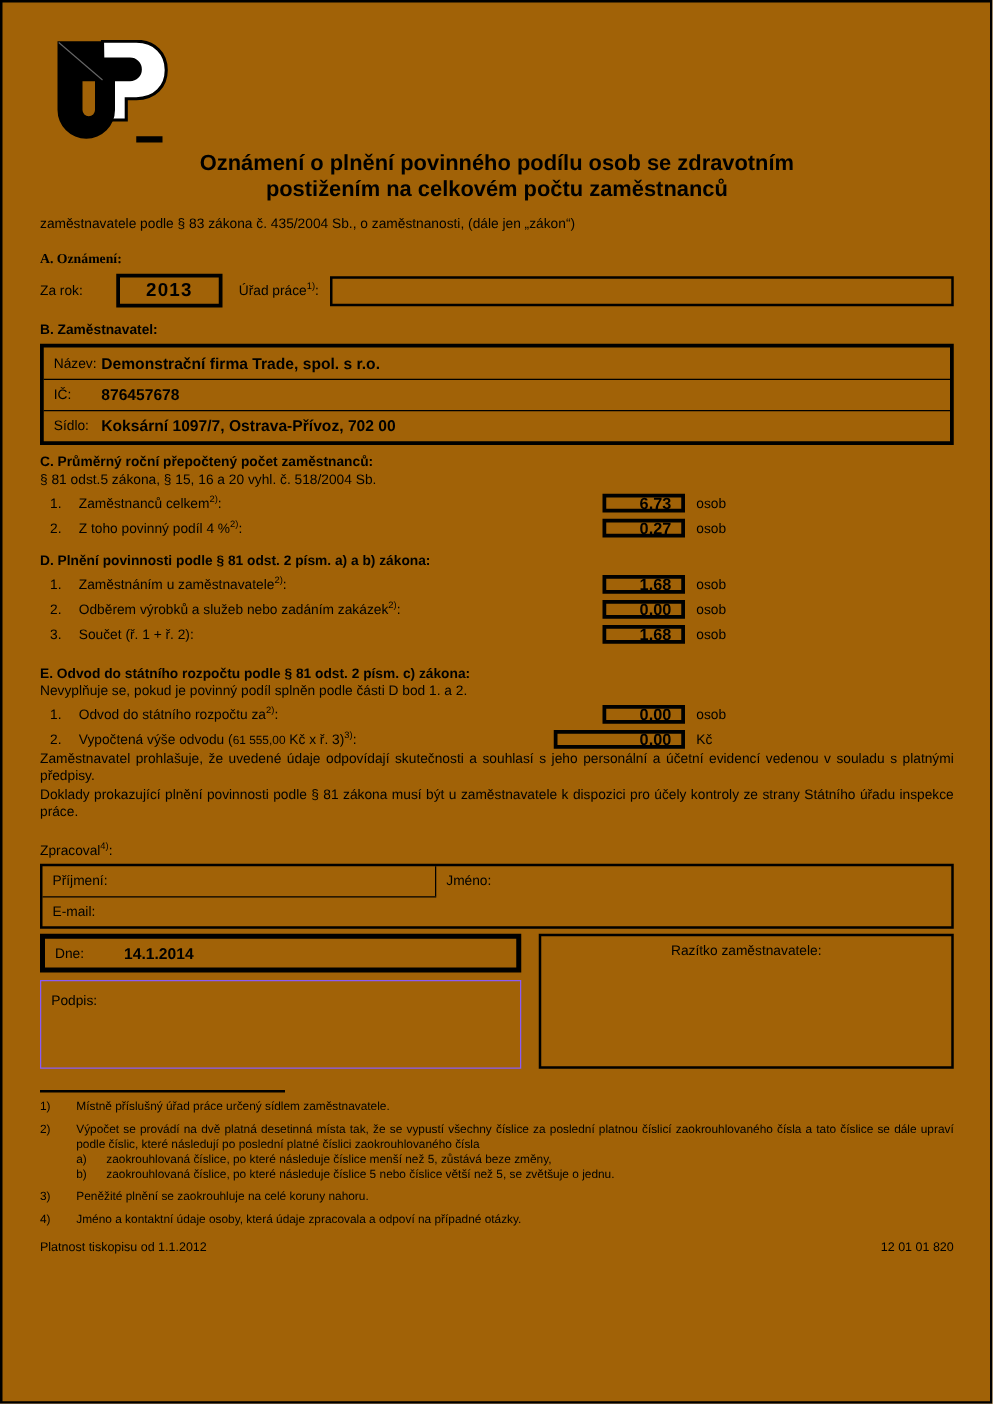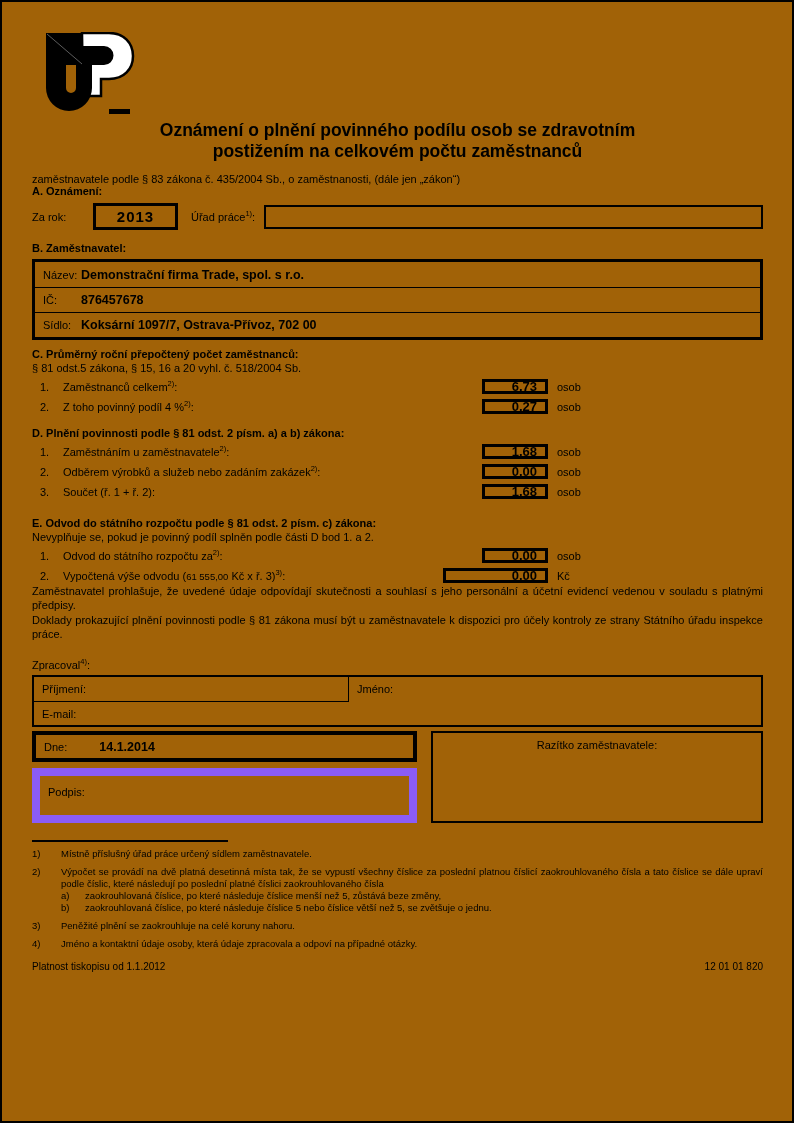--- a/index.html
+++ b/index.html
@@ -7,21 +7,21 @@
   .page {
     position:relative; width:794px; height:1123px;
     border:2px solid #000; background:#a16207; color:#000;
     font-family:"Liberation Sans", sans-serif; overflow:hidden;
   }
   .content { padding:0 29px 0 30px; }
   .logo { position:absolute; left:43px; top:30px; width:90px; height:86px; }
   .title { margin-top:118px; text-align:center; font-weight:bold; font-size:17.5px; line-height:21px; }
   .subtitle { margin-top:11px; font-size:11px; }
   .sec-head { font-size:11px; font-weight:bold; }
-  .mt14 { margin-top:0; } .mt12 { margin-top:12px; } .mt13 { margin-top:13px; }
+  .mt14 { margin-top:16px;font-family:Liberation Serif, serif; } .mt12 { margin-top:12px; } .mt13 { margin-top:13px; }
   .mt18 { margin-top:18px; } .mt8 { margin-top:8px; }
   .sec-sub { font-size:11px; margin-top:2px; }
   sup.fnref { font-size:7.5px; vertical-align:super; line-height:0; }
   
   .row-a { display:flex; align-items:center; margin-top:6px; height:27px; }
   .lbl { font-size:11px; }
   .za-rok { width:61px; }
   .year-box { width:85px; height:27px; border:3px solid #000; font-weight:bold; font-size:15px;
               display:flex; align-items:center; justify-content:center; letter-spacing:1px; }
   .up-lbl { margin-left:13px; margin-right:9px; white-space:nowrap; }
@@ -50,21 +50,21 @@
   .ct { margin-top:4px; border:2px solid #000; display:grid; grid-template-columns:315px 1fr; }
   .ct-cell { height:24px; display:flex; align-items:center; padding-left:8px; font-size:11px; }
   .ct-c1 { border-right:1px solid #000; }
   .ct-r2 { border-top:1px solid #000; }
   .ct-value { font-weight:bold; font-size:12.5px; margin-left:22px; }
   
   .sig { display:flex; margin-top:4px;border-radius:18px; }
   .sig-left { width:385px; flex:none; display:flex; flex-direction:column; }
   .dne-box { border:4px solid #000; height:31px; display:flex; align-items:center; padding-left:8px; }
   .dne-value { font-weight:bold; font-size:12.5px; margin-left:32px; }
-  .podpis-box { border:8px solid #8b5cf6; height:55px; margin-top:6px; font-size:11px; padding:10px 0 0 8px; }
+  .podpis-box { border:1px solid #8b5cf6; height:71px; margin-top:6px; font-size:11px; padding:10px 0 0 8px; }
   .razitko-box { flex:1; margin-left:14px; border:2px solid #000; text-align:center;
                  font-size:11px; padding-top:6px; }
   
   .fn-sep { margin-top:17px; width:196px; height:2px; background:#000; }
   .fn { display:flex; margin-top:6px; font-size:9.5px; line-height:12px; }
   .fn-marker { width:29px; flex:none; }
   .fn-text { flex:1; text-align:justify; }
   .fn-sub { display:flex; }
   .fn-sub-marker { width:24px; flex:none; }
   

